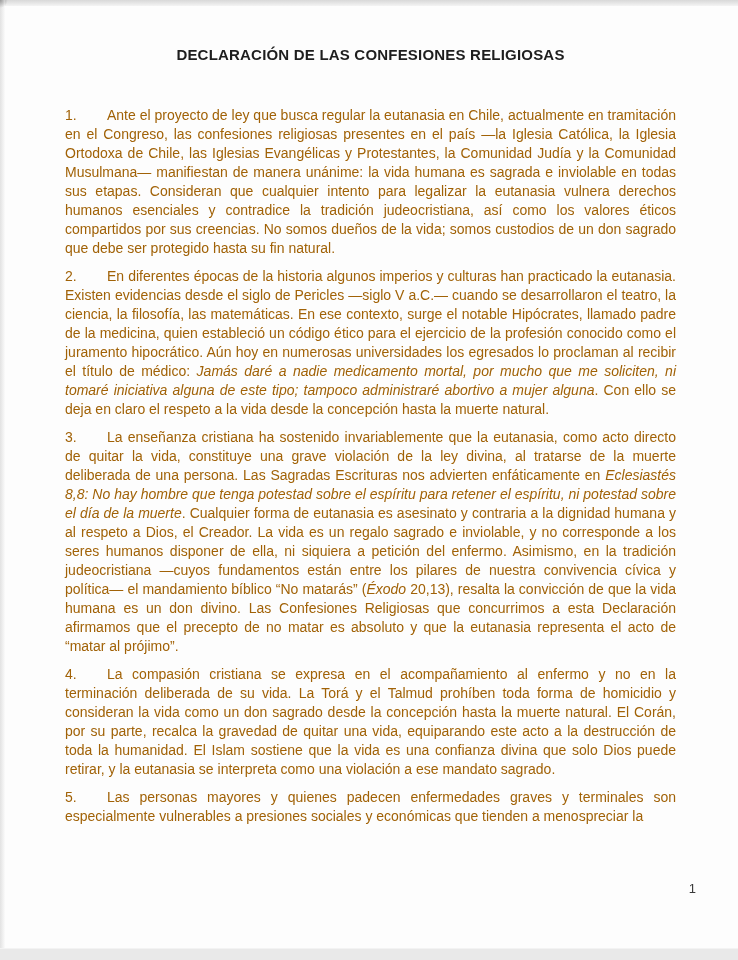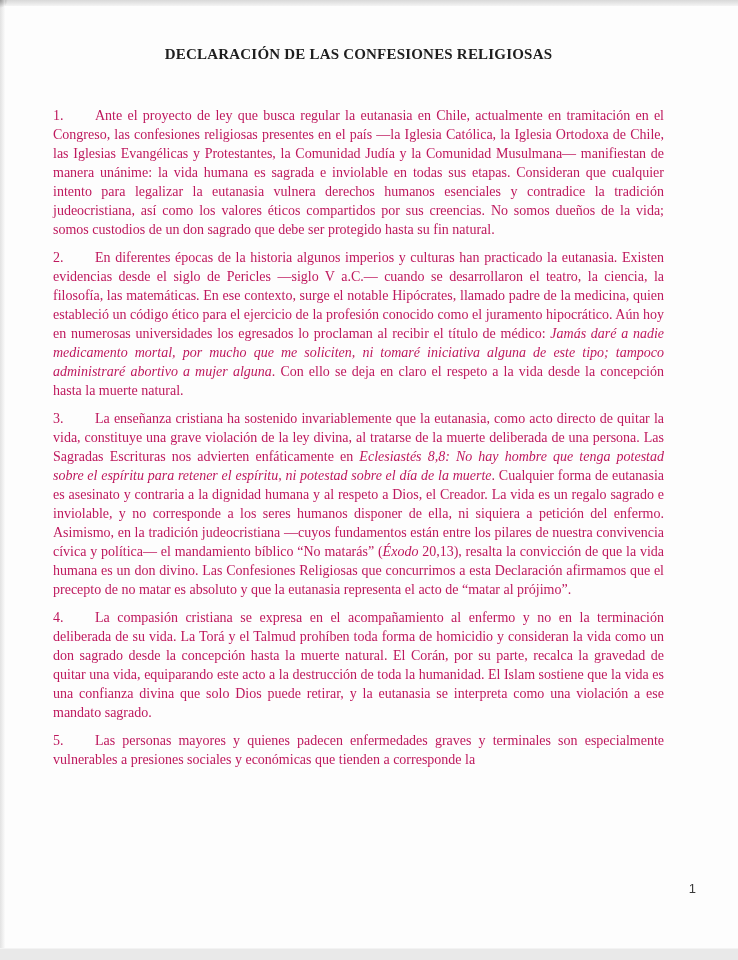--- a/index.html
+++ b/index.html
@@ -25,43 +25,42 @@
     position: absolute; bottom: 0; left: 0; right: 0; height: 11px;
     background: #e9e9e9;
     border-top: 1px solid #f3f3f3;
   }
   .corner-mark {
     position: absolute; top: 0; left: 0; width: 8px; height: 8px;
     background: radial-gradient(circle at 0 0, #9a9a9a, transparent 70%);
   }
   .page {
     position: absolute;
-    left: 53px;
+    left: 65px;
     top: 0;
     width: 611px;
-    font-family: Liberation Serif, serif;
   }
   .title {
     margin-top: 41px;
     text-align: center;
     font-weight: bold;
     font-size: 15px;
     line-height: 27px;
     letter-spacing: 0.2px;
     color: #1e1e1e;
   }
   .body-text {
     margin-top: 38px;
   }
   .para {
     font-size: 14px;
     line-height: 19px;
     text-align: justify;
     margin: 0 0 9px 0;
-    color: #be185d;
+    color: #a16207;
   }
   .pnum {
     display: inline-block;
     width: 42px;
   }
   .it { font-style: italic; }
   .page-number {
     position: absolute;
     top: 881px;
     right: 42px;
@@ -84,20 +83,20 @@
   <div class="body-text">
 
     <p class="para"><span class="pnum">1.</span><span class="run">Ante el proyecto de ley que busca regular la eutanasia en Chile, actualmente en tramitación en el Congreso, las confesiones religiosas presentes en el país —la Iglesia Católica, la Iglesia Ortodoxa de Chile, las Iglesias Evangélicas y Protestantes, la Comunidad Judía y la Comunidad Musulmana— manifiestan de manera unánime: la vida humana es sagrada e inviolable en todas sus etapas. Consideran que cualquier intento para legalizar la eutanasia vulnera derechos humanos esenciales y contradice la tradición judeocristiana, así como los valores éticos compartidos por sus creencias. No somos dueños de la vida; somos custodios de un don sagrado que debe ser protegido hasta su fin natural.</span></p>
 
     <p class="para"><span class="pnum">2.</span><span class="run">En diferentes épocas de la historia algunos imperios y culturas han practicado la eutanasia. Existen evidencias desde el siglo de Pericles —siglo V a.C.— cuando se desarrollaron el teatro, la ciencia, la filosofía, las matemáticas. En ese contexto, surge el notable Hipócrates, llamado padre de la medicina, quien estableció un código ético para el ejercicio de la profesión conocido como el juramento hipocrático. Aún hoy en numerosas universidades los egresados lo proclaman al recibir el título de médico: </span><span class="run it">Jamás daré a nadie medicamento mortal, por mucho que me soliciten, ni tomaré iniciativa alguna de este tipo; tampoco administraré abortivo a mujer alguna</span><span class="run">. Con ello se deja en claro el respeto a la vida desde la concepción hasta la muerte natural.</span></p>
 
     <p class="para"><span class="pnum">3.</span><span class="run">La enseñanza cristiana ha sostenido invariablemente que la eutanasia, como acto directo de quitar la vida, constituye una grave violación de la ley divina, al tratarse de la muerte deliberada de una persona. Las Sagradas Escrituras nos advierten enfáticamente en </span><span class="run it">Eclesiastés 8,8: No hay hombre que tenga potestad sobre el espíritu para retener el espíritu, ni potestad sobre el día de la muerte</span><span class="run">. Cualquier forma de eutanasia es asesinato y contraria a la dignidad humana y al respeto a Dios, el Creador. La vida es un regalo sagrado e inviolable, y no corresponde a los seres humanos disponer de ella, ni siquiera a petición del enfermo. Asimismo, en la tradición judeocristiana —cuyos fundamentos están entre los pilares de nuestra convivencia cívica y política— el mandamiento bíblico “No matarás” (</span><span class="run it">Éxodo</span><span class="run"> 20,13), resalta la convicción de que la vida humana es un don divino. Las Confesiones Religiosas que concurrimos a esta Declaración afirmamos que el precepto de no matar es absoluto y que la eutanasia representa el acto de “matar al prójimo”.</span></p>
 
     <p class="para"><span class="pnum">4.</span><span class="run">La compasión cristiana se expresa en el acompañamiento al enfermo y no en la terminación deliberada de su vida. La Torá y el Talmud prohíben toda forma de homicidio y consideran la vida como un don sagrado desde la concepción hasta la muerte natural. El Corán, por su parte, recalca la gravedad de quitar una vida, equiparando este acto a la destrucción de toda la humanidad. El Islam sostiene que la vida es una confianza divina que solo Dios puede retirar, y la eutanasia se interpreta como una violación a ese mandato sagrado.</span></p>
 
-    <p class="para"><span class="pnum">5.</span><span class="run">Las personas mayores y quienes padecen enfermedades graves y terminales son especialmente vulnerables a presiones sociales y económicas que tienden a corresponde la</span></p>
+    <p class="para"><span class="pnum">5.</span><span class="run">Las personas mayores y quienes padecen enfermedades graves y terminales son especialmente vulnerables a presiones sociales y económicas que tienden a menospreciar la</span></p>
 
   </div>
 </div>
 
 <div class="page-number">1</div>
 
 <div class="edge-bottom"></div>
 
 </body></html>

